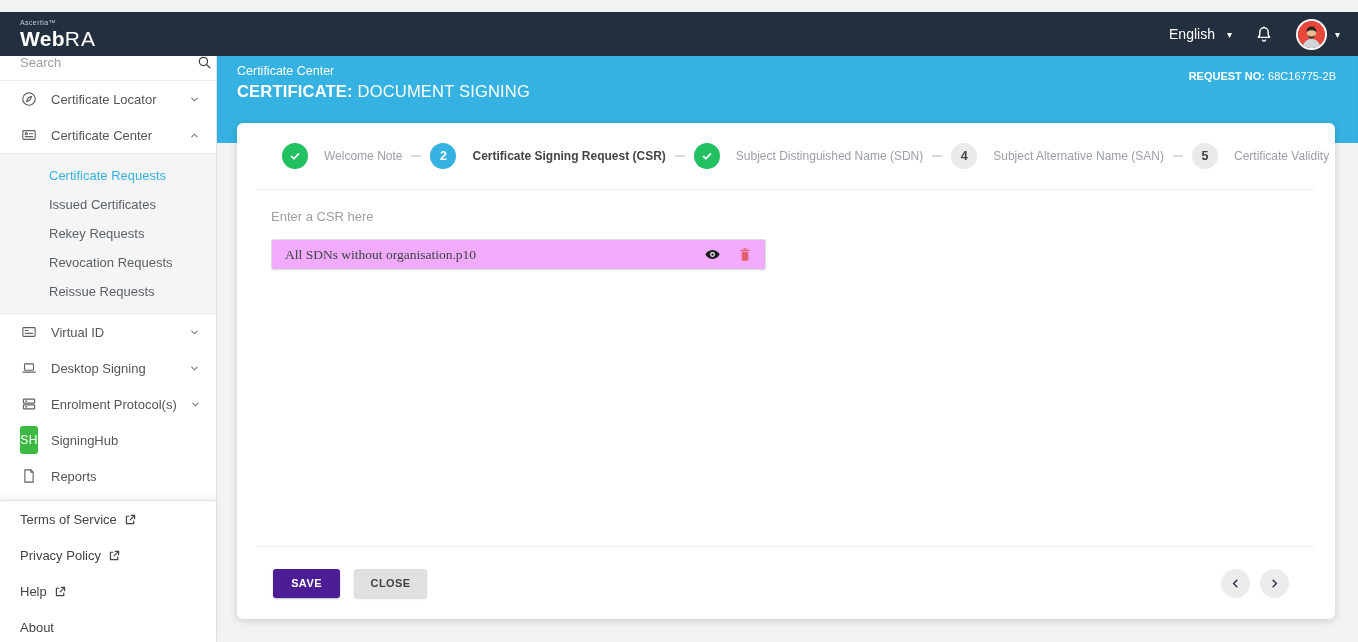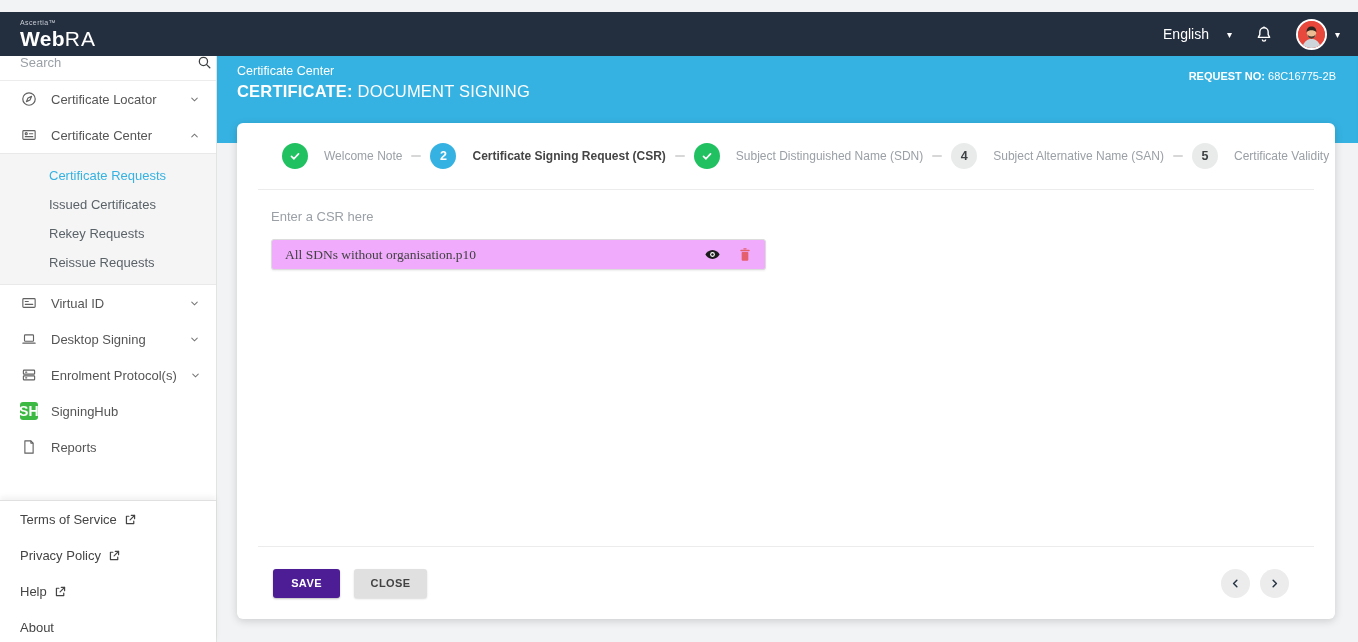--- a/index.html
+++ b/index.html
@@ -8,21 +8,21 @@
 
   
   .topbar { position:absolute; left:0; top:12px; width:1358px; height:44px;
     background:#232e3e; color:#fff; display:flex; align-items:center;
     padding:0 18px 0 20px; z-index:30; }
   .brand { display:flex; flex-direction:column; line-height:1; cursor:pointer; }
   .brand-small { font-size:7px; color:#c9ced6; letter-spacing:.4px; margin-bottom:2px; }
   .brand-main { font-size:21px; font-weight:700; letter-spacing:.3px; }
   .brand-main .lt { font-weight:300; letter-spacing:1px; }
   .top-right { margin-left:auto; display:flex; align-items:center; gap:22px; }
-  .lang { display:flex; align-items:center; gap:18px; font-size:14px; cursor:pointer; }
+  .lang { display:flex; align-items:center; gap:12px; font-size:14px; cursor:pointer; }
   .lang .caret { font-size:10px; }
   .bell { display:flex; cursor:pointer; }
   .avatar-wrap { display:flex; align-items:center; gap:8px; cursor:pointer; }
   .avatar { width:31px; height:31px; border-radius:50%; border:2px solid #fff;
     overflow:hidden; background:#e8473c; }
   .avatar-caret { font-size:10px; color:#fff; }
 
   
   .sidebar { position:absolute; left:0; top:44px; width:217px; height:598px;
     background:#fff; border-right:1px solid #e3e3e3; z-index:20; }
@@ -30,22 +30,22 @@
     padding:0 16px 0 20px; border-bottom:1px solid #ececec; }
   .search-row input { border:none; outline:none; flex:1; font-size:13px;
     color:#555; font-family:inherit; }
   .search-row input::placeholder { color:#9aa0a6; }
   .nav-item { height:36px; display:flex; align-items:center; gap:13px;
     padding:0 16px 0 20px; cursor:pointer; color:#555; }
   .nav-item .lbl { font-size:13px; white-space:nowrap; }
   .nav-item .chev { margin-left:auto; display:flex; }
   .nav-icon { width:18px; height:18px; flex:0 0 18px; display:flex;
     align-items:center; justify-content:center; }
-  .sh-badge { width:18px; height:18px; border-radius:3px; background:#3cb943;
-    color:#fff; font-size:14px; font-weight:700; display:flex;
+  .sh-badge { width:18px; height:28px; border-radius:3px; background:#3cb943;
+    color:#fff; font-size:12px; font-weight:400; display:flex;
     align-items:center; justify-content:center; letter-spacing:.3px; }
   .submenu { background:#f5f5f5; border-top:1px solid #e9e9e9;
     border-bottom:1px solid #e9e9e9; padding:7px 0; }
   .submenu a { display:block; padding:7px 8px 7px 49px; font-size:13px;
     color:#5a6268; text-decoration:none; cursor:pointer; white-space:nowrap; }
   .submenu a.active { color:#35b2e2; }
   .side-footer { position:absolute; left:0; right:0; top:456px; bottom:0;
     background:#fff; border-top:1px solid #e0e0e0;
     box-shadow:0 -3px 6px rgba(0,0,0,.06); padding-left:20px; }
   .side-footer a { height:36px; display:flex; align-items:center; gap:7px;
@@ -185,20 +185,21 @@
         <svg width="11" height="11" viewBox="0 0 24 24" fill="none" stroke="#757575" stroke-width="2.2" stroke-linecap="round">
             <polyline points="6,15 12,9 18,15"></polyline>
           </svg>
         </span>
     </div>
 
     <div class="submenu">
       <a class="active">Certificate Requests</a>
       <a>Issued Certificates</a>
       <a>Rekey Requests</a>
+      <a>Revocation Requests</a>
       <a>Reissue Requests</a>
     </div>
 
     <div class="nav-item">
       <span class="nav-icon">
         <svg width="18" height="18" viewBox="0 0 24 24" fill="none" stroke="#616161" stroke-width="1.5" stroke-linecap="round">
           <rect x="3.8" y="6.2" width="16.4" height="11.6" rx="1.2"></rect>
           <line x1="7" y1="10" x2="11" y2="10"></line>
             <line x1="7" y1="13.8" x2="17" y2="13.8"></line>
         </svg>

